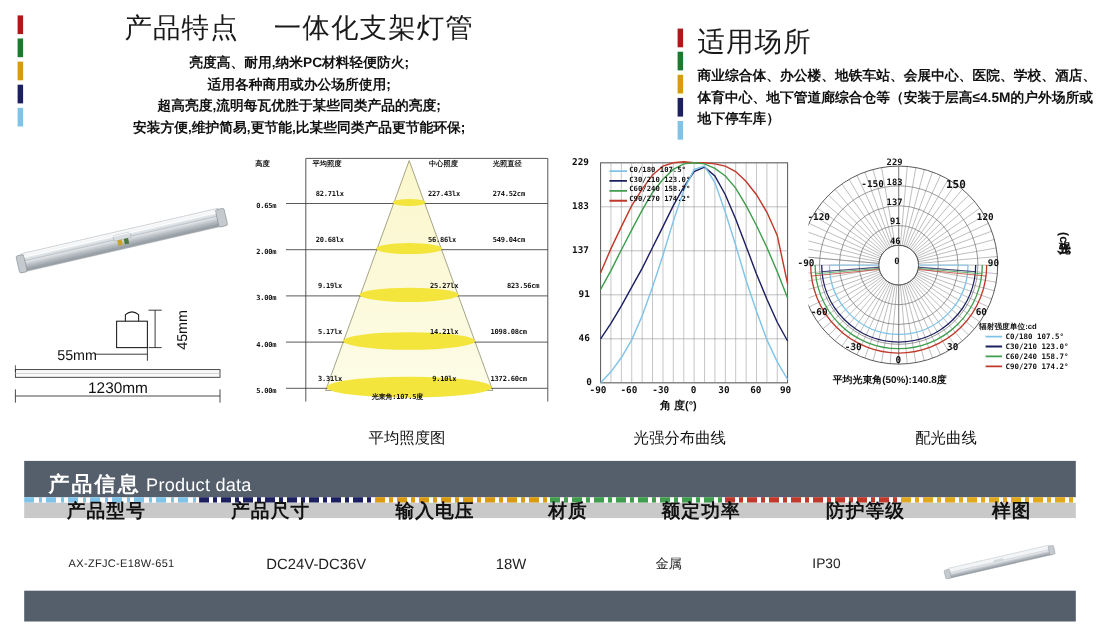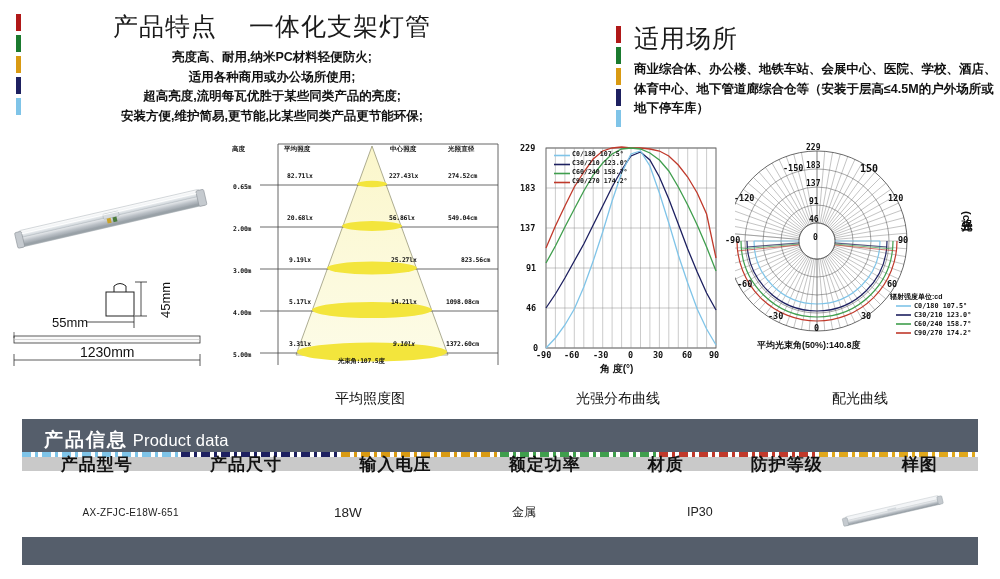--- a/index.html
+++ b/index.html
@@ -205,21 +205,21 @@
     <span class="hcell" style="left:159px;top:114px;">25.27lx</span>
     <span class="hcell" style="left:216px;top:114px;margin-left:13px;">823.56cm</span>
     
     <span class="hcell" style="left:1px;top:167px;">4.00m</span>
     <span class="hcell" style="left:57px;top:156px;">5.17lx</span>
     <span class="hcell" style="left:159px;top:156px;">14.21lx</span>
     <span class="hcell" style="left:214px;top:156px;">1098.08cm</span>
     
     <span class="hcell" style="left:1px;top:209px;">5.00m</span>
     <span class="hcell" style="left:57px;top:198px;">3.31lx</span>
-    <span class="hcell" style="left:161px;top:198px;font-style:italic;">9.10lx</span>
+    <span class="hcell" style="left:161px;top:198px;">9.10lx</span>
     <span class="hcell" style="left:214px;top:198px;">1372.60cm</span>
     
     <span class="hcell" style="left:106px;top:215px;">光束角:107.5度</span>
   </div>
 
   <div style="position:absolute;left:512px;top:140px;width:212px;height:240px;">
     <svg width="212" height="240" viewBox="0 0 212 240">
 
       <rect x="34" y="8" width="170" height="200" fill="#ffffff" stroke="#555" stroke-width="0.9"></rect>
 
@@ -447,28 +447,29 @@
     <div class="dash-seg" style="background:repeating-linear-gradient(90deg,#d99a12 0 9px,transparent 9px 13px,#d99a12 13px 16px,transparent 16px 20px);"></div>
     <div class="dash-seg" style="background:repeating-linear-gradient(90deg,#3f9e4d 0 9px,transparent 9px 13px,#3f9e4d 13px 16px,transparent 16px 20px);"></div>
     <div class="dash-seg" style="background:repeating-linear-gradient(90deg,#c0392b 0 9px,transparent 9px 13px,#c0392b 13px 16px,transparent 16px 20px);"></div>
     <div class="dash-seg" style="background:repeating-linear-gradient(90deg,#e0a81c 0 9px,transparent 9px 13px,#e0a81c 13px 16px,transparent 16px 20px);"></div>
   </div>
 
   <div class="thead">
     <div>产品型号</div>
     <div>产品尺寸</div>
     <div>输入电压</div>
+    <div style="flex:0.62;">材质</div>
     <div>额定功率</div>
-    <div style="flex:0.62;">材质</div>
     <div>防护等级</div>
     <div style="flex:0.78;">样图</div>
   </div>
 
   <div class="trow">
     <div class="model">AX-ZFJC-E18W-651</div>
+    <div class="volt">DC24V-DC36V</div>
     <div class="pw">18W</div>
     <div class="mat" style="flex:0.62;">金属</div>
     <div class="ip">IP30</div>
     <div style="flex:0.78;">
       <svg width="110" height="36" viewBox="0 0 110 36">
         <g transform="rotate(-13 55 18)">
           <rect x="6" y="15" width="98" height="6" rx="1.5" fill="url(#gmet)" stroke="#9aa2a8" stroke-width="0.5"></rect>
           <rect x="7" y="12" width="96" height="4" rx="1.5" fill="#f2f4f6" stroke="#b8bec3" stroke-width="0.4"></rect>
           <rect x="4" y="13" width="5" height="8" rx="1" fill="#c5cacf" stroke="#9aa2a8" stroke-width="0.5"></rect>
           <rect x="101" y="13" width="5" height="8" rx="1" fill="#c5cacf" stroke="#9aa2a8" stroke-width="0.5"></rect>

